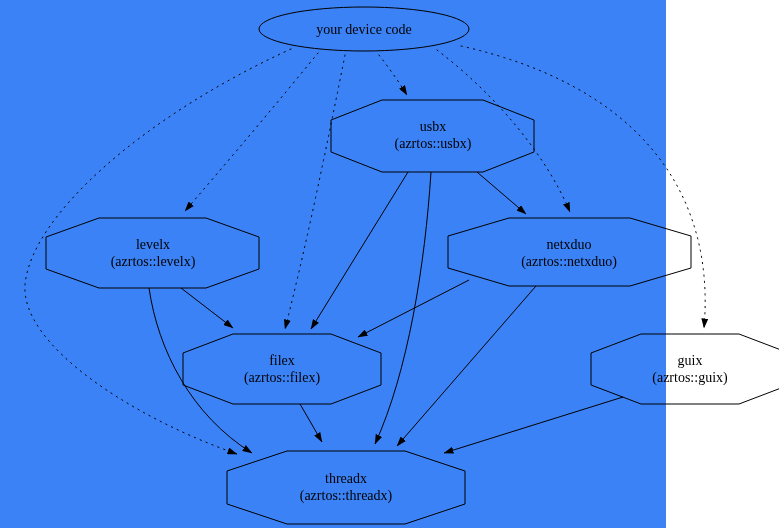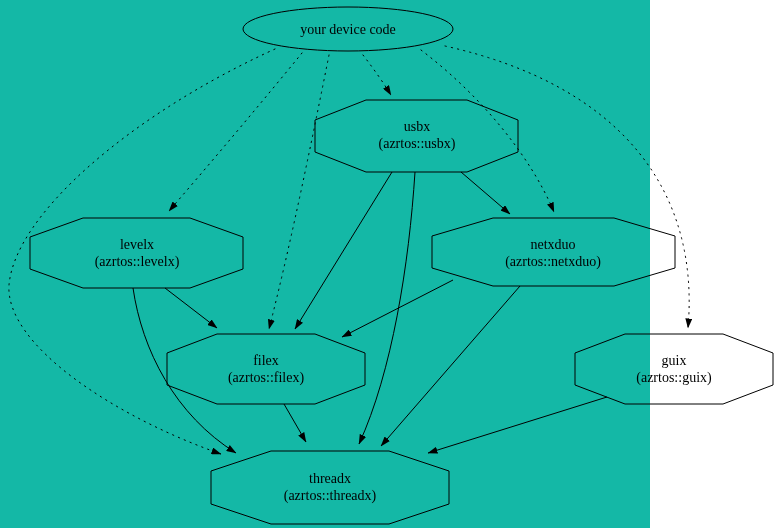--- a/index.html
+++ b/index.html
@@ -4,22 +4,23 @@
 <style>
   html, body {
     margin: 0;
     padding: 0;
     background: #ffffff;
   }
   .canvas {
     position: relative;
     width: 650px;
     height: 528px;
-    background: #14b8a6;
+    background: #3b82f6;
     font-family: "Liberation Serif", "DejaVu Serif", serif;
+    padding-left: 16px;
   }
   svg { display: block; }
   .node-shape {
     fill: none;
     stroke: #000000;
     stroke-width: 1;
   }
   .edge {
     fill: none;
     stroke: #000000;

